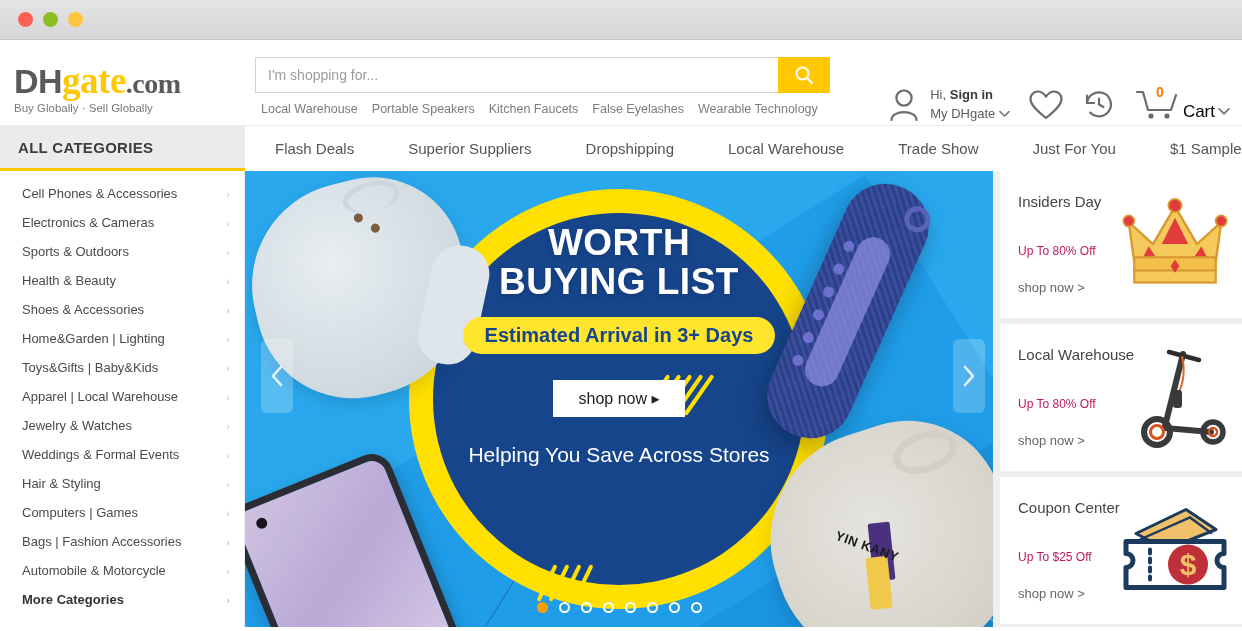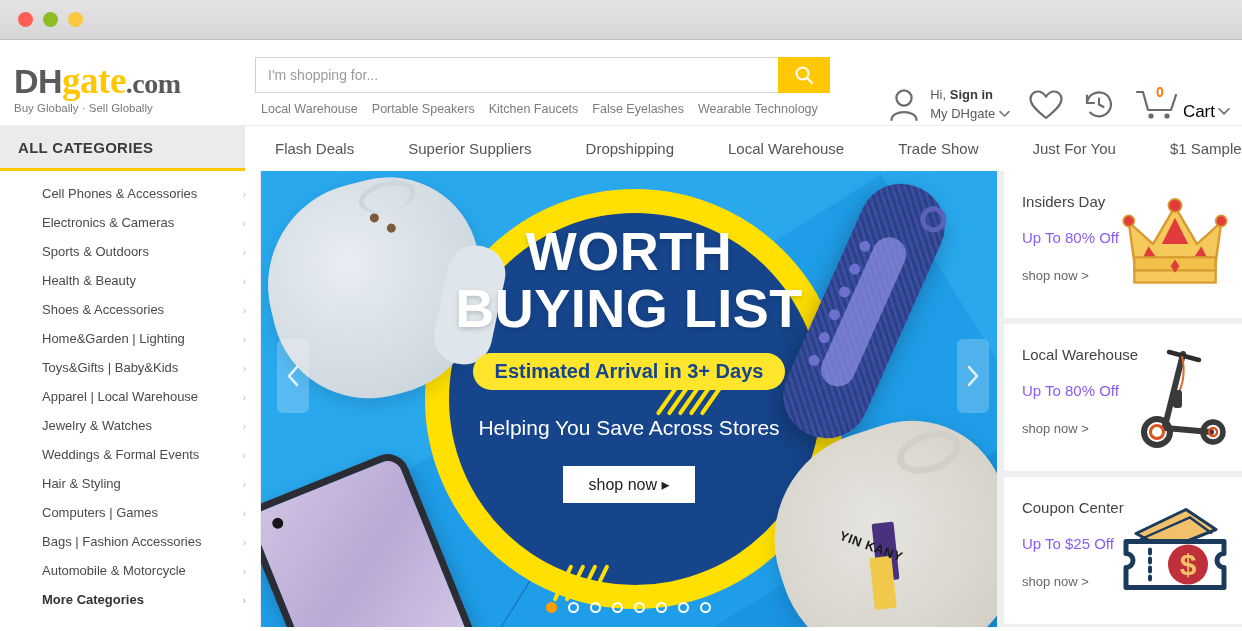--- a/index.html
+++ b/index.html
@@ -86,21 +86,20 @@
   .nav-item { font-size: 15px; color: #555; cursor: pointer; white-space: nowrap; }
 
   
   #body-grid { display: flex; height: 456px; }
 
   
   #sidebar {
     width: 245px; background: #fff;
     border-right: 1px solid #ececec;
     padding: 8px 0 0 0;
-    margin-left: 20px;
   }
   .cat-item {
     display: flex; align-items: center; justify-content: space-between;
     padding: 0 14px 0 22px; height: 29px;
     font-size: 13px; color: #4a4a4a; cursor: pointer;
   }
   .cat-item.bold { font-weight: bold; color: #333; }
   .cat-chev { color: #c4c4c4; font-size: 11px; }
 
   
@@ -216,21 +215,21 @@
     position: absolute; width: 4px; height: 40px; background: #ffe000;
     transform: rotate(26deg); border-radius: 2px;
   }
 
   
   #hero-copy {
     position: absolute; left: 0; right: 0; top: 52px;
     text-align: center; color: #fff; z-index: 6; pointer-events: none;
   }
   #hero-title {
-    font-size: 54px; font-weight: bold; line-height: 1.06;
+    font-size: 37px; font-weight: bold; line-height: 1.06;
     letter-spacing: .5px; text-shadow: 0 2px 5px rgba(0,0,0,.18);
   }
   #hero-pill {
     display: inline-block; margin-top: 16px;
     background: #ffe52b; color: #16458c;
     font-size: 20px; font-weight: bold;
     padding: 7px 22px; border-radius: 20px;
   }
   #hero-sub { margin-top: 26px; font-size: 21px; color: #fff; }
   #hero-cta {
@@ -262,21 +261,21 @@
   
   #promo-rail {
     width: 249px; background: #efefef;
     display: flex; flex-direction: column; gap: 6px; padding: 0 0 0 7px;
   }
   .promo-card {
     background: #fff; height: 147px; position: relative;
     padding: 22px 0 0 18px; cursor: pointer; overflow: hidden;
   }
   .promo-title { font-size: 15px; color: #444; }
-  .promo-sub { font-size: 15px; color: #8b5cf6; margin-top: 19px; }
+  .promo-sub { font-size: 12px; color: #be185d; margin-top: 34px; }
   .promo-link { font-size: 13px; color: #666; margin-top: 22px; }
   .promo-art { position: absolute; right: 12px; top: 20px; width: 110px; height: 105px; }
 </style>
 </head>
 <body>
 
 <div id="window-chrome">
   <div class="traffic" style="background:#ff5f52"></div>
   <div class="traffic" style="background:#8dbd23"></div>
   <div class="traffic" style="background:#fcc63e"></div>
@@ -495,22 +494,22 @@
           <div class="gtext">YIN KANY</div>
         </div>
       </div>
 
       <div id="hero-copy">
         <div id="hero-title">
           <div>WORTH</div>
           <div>BUYING LIST</div>
         </div>
         <div id="hero-pill">Estimated Arrival in 3+ Days</div>
+        <div><span id="hero-cta">shop now ▸</span></div>
         <div id="hero-sub">Helping You Save Across Stores</div>
-        <div><span id="hero-cta">shop now ▸</span></div>
       </div>
 
       <div class="hero-arrow" id="hero-prev">
         <svg width="14" height="22" viewBox="0 0 14 22">
           <path d="M11 2 L3 11 L11 20" fill="none" stroke="rgba(255,255,255,.85)" stroke-width="2.6" stroke-linecap="round" stroke-linejoin="round"></path>
         </svg>
       </div>
       <div class="hero-arrow" id="hero-next">
         <svg width="14" height="22" viewBox="0 0 14 22">
           <path d="M3 2 L11 11 L3 20" fill="none" stroke="rgba(255,255,255,.85)" stroke-width="2.6" stroke-linecap="round" stroke-linejoin="round"></path>

